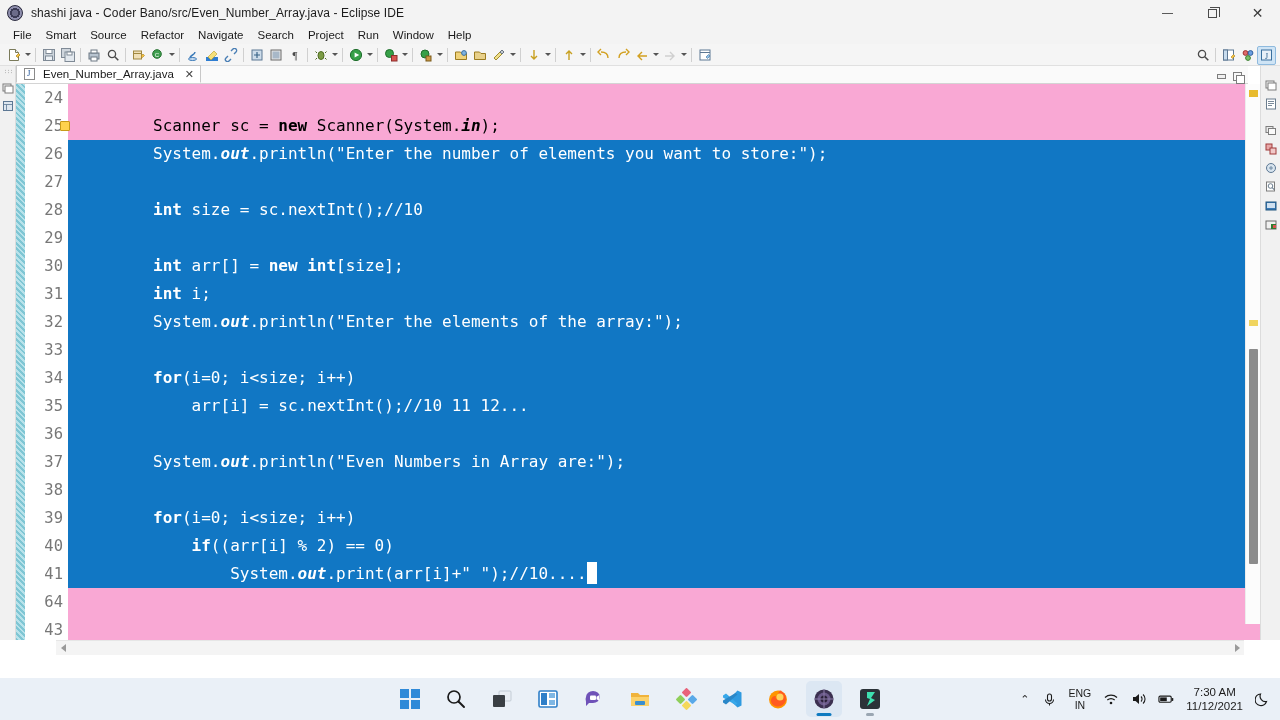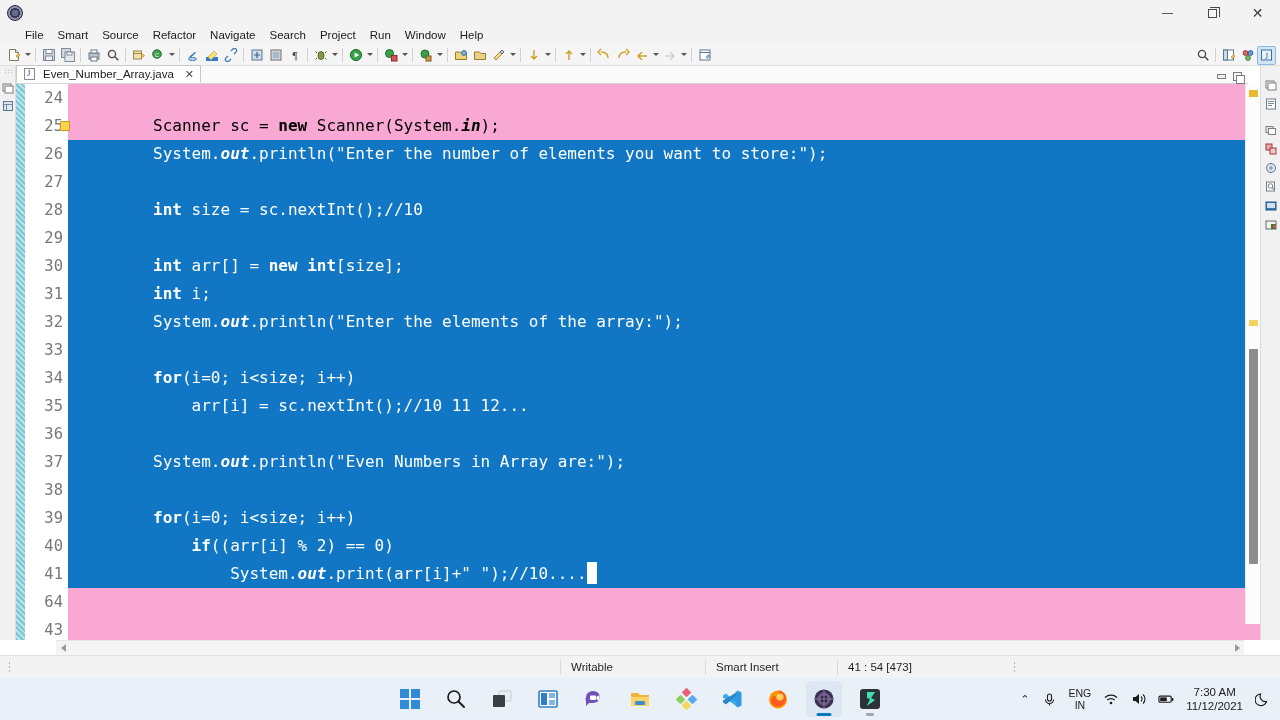--- a/index.html
+++ b/index.html
@@ -45,21 +45,21 @@
     content: ""; position: absolute; left: 1px; top: -3px;
     width: 9px; height: 9px; border: 1px solid #4a4a4a;
     border-bottom: none; border-left: none;
   }
   .win-btn .xg { font-size: 14px; line-height: 1; color: #3a3a3a; }
 
   
   .menubar {
     position: absolute; top: 26px; left: 0; width: 1280px; height: 18px;
     background: #f3f3f3; display: flex; align-items: center;
-    padding-left: 18px;
+    padding-left: 6px;
   }
   .menu-item {
     font-size: 11.5px; color: #1a1a1a; padding: 1px 7px; white-space: nowrap;
   }
 
   
   .toolbar {
     position: absolute; top: 44px; left: 0; width: 1280px; height: 22px;
     background: #f5f5f5; border-bottom: 1px solid #e0e0e0;
     display: flex; align-items: center; padding-left: 4px;
@@ -225,20 +225,21 @@
   .clock { font-size: 11.5px; color: #1b1b1b; line-height: 14px; text-align: center; }
   .chev { font-size: 11px; color: #2a2a2a; }
 </style>
 </head>
 <body>
 
 <div id="app">
 
   <div class="titlebar">
     <div class="title-icon"></div>
+    <div class="title-text">shashi java - Coder Bano/src/Even_Number_Array.java - Eclipse IDE</div>
     <div class="win-controls">
       <div class="win-btn">
           <span class="min-bar"></span>
         </div>
       <div class="win-btn">
           <span class="rest"></span>
         </div>
       <div class="win-btn close">
           <span class="xg">✕</span>
         </div>
@@ -605,27 +606,20 @@
   <div class="vscroll">
     <div class="vmark-top"></div>
     <div class="vmark-mid"></div>
     <div class="vthumb"></div>
   </div>
   <div class="hscroll">
     <span class="hs-arrow l"></span>
     <span class="hs-arrow r"></span>
   </div>
 
-  <div class="statusbar">
-    <div class="sb-dots" style="margin-left:8px;border:none;"></div>
-    <div class="sb-cell" style="margin-left:548px;width:145px;">Writable</div>
-    <div class="sb-cell" style="width:132px;">Smart Insert</div>
-    <div class="sb-cell" style="width:150px;">41 : 54 [473]</div>
-    <div class="sb-dots"></div>
-  </div>
 
   <div class="taskbar">
     <div class="tb-center">
 
       <div class="tbi">
         <svg width="22" height="22" viewBox="0 0 22 22">
             <rect x="1" y="1" width="9" height="9" fill="#2f8ad8"></rect>
             <rect x="12" y="1" width="9" height="9" fill="#2f8ad8"></rect>
             <rect x="1" y="12" width="9" height="9" fill="#2f8ad8"></rect>
             <rect x="12" y="12" width="9" height="9" fill="#2f8ad8"></rect>

